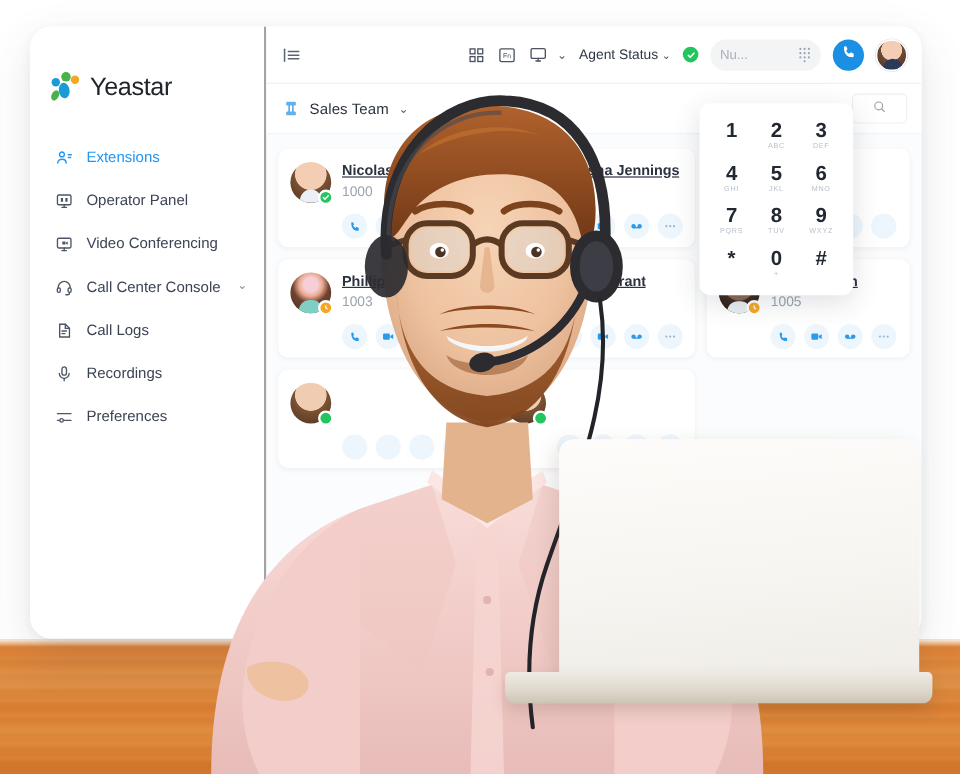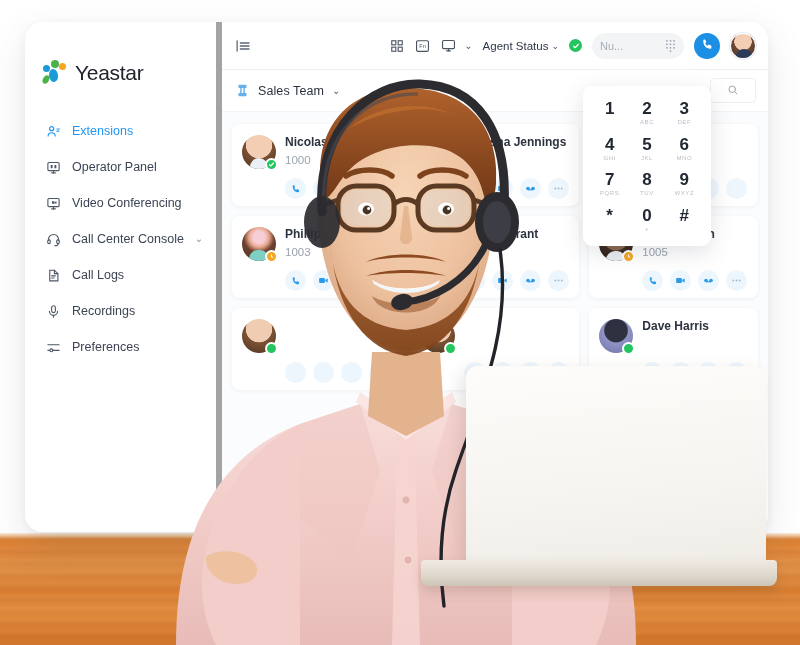--- a/index.html
+++ b/index.html
@@ -69,21 +69,21 @@
     overflow: hidden;
   }
 
   
   .sidebar {
     position: absolute;
     left: 0; top: 0;
     width: 197px;
     height: 510px;
     background: #ffffff;
-    border-right: 6px solid #a3a3a3;
+    border-right: 2px solid #a3a3a3;
     padding-top: 34px;
   }
   .brand {
     display: flex;
     align-items: center;
     gap: 7px;
     padding-left: 17px;
     height: 34px;
   }
   .brand-mark { width: 26px; height: 26px; position: relative; flex: 0 0 26px; }
@@ -265,20 +265,21 @@
     border: 2px solid #fff;
     display: flex; align-items: center; justify-content: center;
   }
   .badge.online { background: #22c55e; }
   .badge.away   { background: #f5a623; }
   .badge svg { display:block; }
   .c-name {
     font-size: 12px; font-weight: bold; color: #2b3340;
     white-space: nowrap; overflow: hidden; text-overflow: clip;
     line-height: 15px;
+    text-decoration: underline;
   }
   .c-ext {
     font-size: 11.5px; color: #9aa3ad; margin-top: 3px; line-height: 14px;
   }
   .actions {
     display: flex; gap: 7px;
     margin-top: 9px;
     padding-left: 43px;
   }
   .act {
@@ -839,38 +840,20 @@
             </div>
           </div>
           <div class="actions">
             <span class="act"></span>
             <span class="act"></span>
             <span class="act"></span>
             <span class="act more"></span>
           </div>
         </div>
 
-        <div class="card">
-          <div class="card-top">
-            <div class="av-wrap">
-              <div class="av" style="background:radial-gradient(circle at 50% 34%, #2f3140 0 40%, #8f93c4 44%, #6f74a8 100%)"></div>
-              <div class="badge online"></div>
-            </div>
-            <div>
-              <div class="c-name">Dave Harris</div>
-              <div class="c-ext"></div>
-            </div>
-          </div>
-          <div class="actions">
-            <span class="act"></span>
-            <span class="act"></span>
-            <span class="act"></span>
-            <span class="act more"></span>
-          </div>
-        </div>
 
       </div>
     </div>
   </div>
 
   <div class="dialpad">
     <div class="key">
       <span class="d">1</span>
       <span class="s"></span>
     </div>

